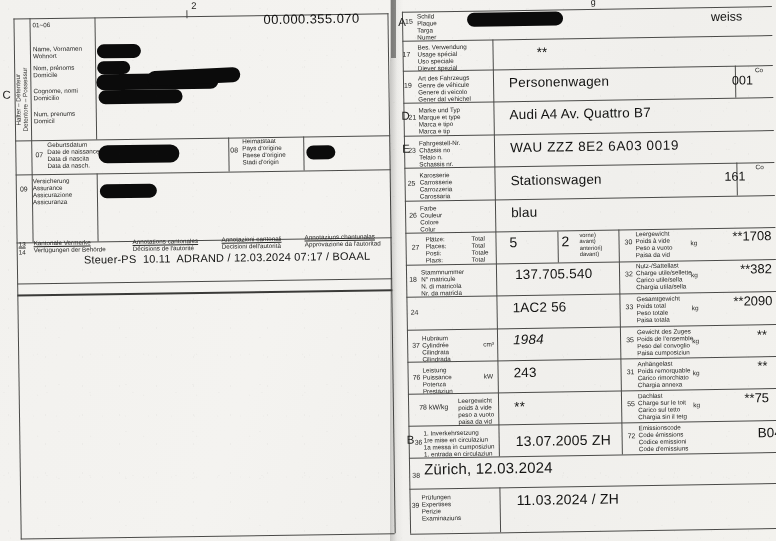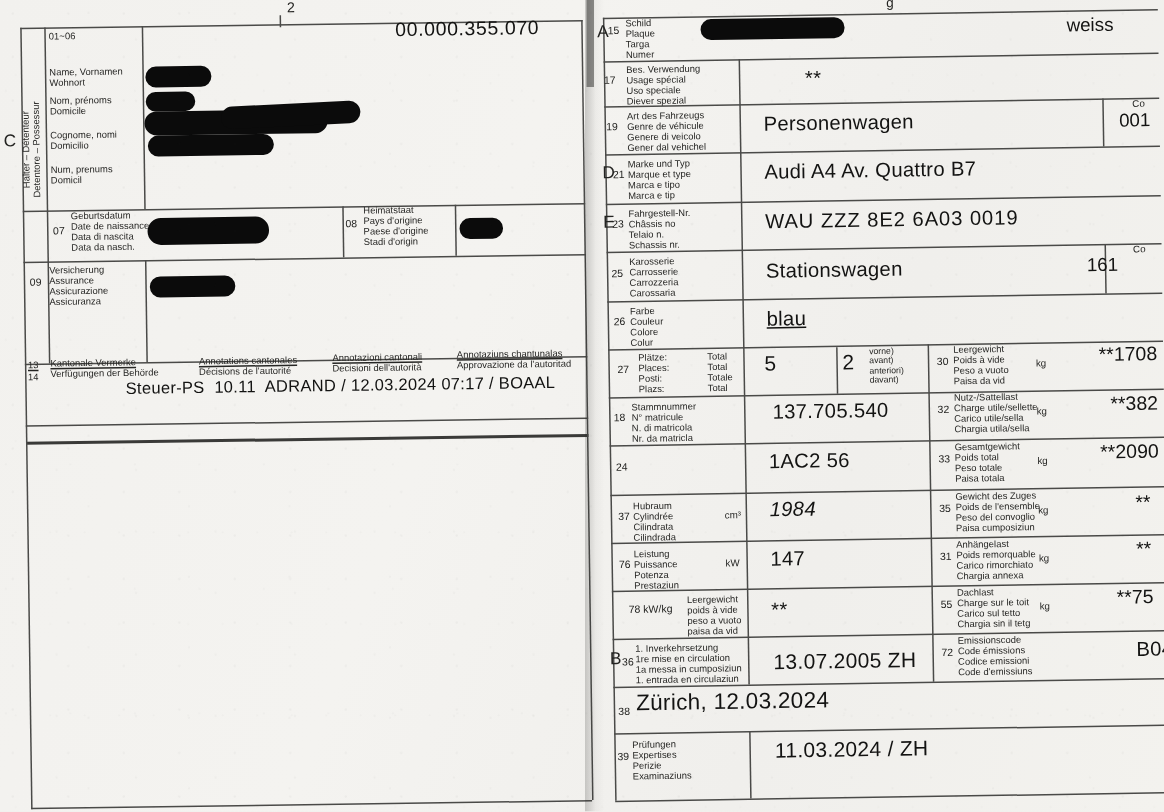--- a/index.html
+++ b/index.html
@@ -195,21 +195,21 @@
 
     <div class="no" style="left:12px;top:79px;">19</div>
     <div class="lbl" style="left:26px;top:73px;">
         <div>Art des Fahrzeugs</div>
         <div>Genre de véhicule</div>
         <div>Genere di veicolo</div>
         <div>Gener dal vehichel</div>
       </div>
     <div class="val" style="left:117px;top:74px;">Personenwagen</div>
     <div class="unit" style="left:363px;top:69px;">Co</div>
-    <div class="val-sm" style="left:354px;top:76px;">001</div>
+    <div class="val-sm" style="left:340px;top:76px;">001</div>
 
     <div class="ltr" style="left:9px;top:107px;">D</div>
     <div class="no" style="left:16px;top:111px;">21</div>
     <div class="lbl" style="left:26px;top:105px;">
         <div>Marke und Typ</div>
         <div>Marque et type</div>
         <div>Marca e tipo</div>
         <div>Marca e tip</div>
       </div>
     <div class="val" style="left:117px;top:106px;">Audi A4 Av. Quattro B7</div>
@@ -235,21 +235,21 @@
     <div class="unit" style="left:362px;top:166px;">Co</div>
     <div class="val-sm" style="left:331px;top:172px;">161</div>
 
     <div class="no" style="left:15px;top:209px;">26</div>
     <div class="lbl" style="left:26px;top:203px;">
         <div>Farbe</div>
         <div>Couleur</div>
         <div>Colore</div>
         <div>Colur</div>
       </div>
-    <div class="val" style="left:117px;top:204px;text-decoration:underline;">blau</div>
+    <div class="val" style="left:117px;top:204px;">blau</div>
 
     <div class="no" style="left:17px;top:241px;">27</div>
     <div class="lbl" style="left:31px;top:234px;">
         <div>Plätze:</div>
         <div>Places:</div>
         <div>Posti:</div>
         <div>Plazs:</div>
       </div>
     <div class="lbl" style="left:77px;top:234px;">
         <div>Total</div>
@@ -325,21 +325,21 @@
     <div class="val-r" style="left:300px;top:330px;width:71px;">**</div>
 
     <div class="no" style="left:16px;top:371px;">76</div>
     <div class="lbl" style="left:26px;top:365px;">
         <div>Leistung</div>
         <div>Puissance</div>
         <div>Potenza</div>
         <div>Prestaziun</div>
       </div>
     <div class="unit" style="left:87px;top:371px;">kW</div>
-    <div class="val" style="left:117px;top:364px;">147</div>
+    <div class="val" style="left:117px;top:364px;">243</div>
     <div class="no" style="left:230px;top:369px;">31</div>
     <div class="lbl" style="left:241px;top:362px;">
         <div>Anhängelast</div>
         <div>Poids remorquable</div>
         <div>Carico rimorchiato</div>
         <div>Chargia annexa</div>
       </div>
     <div class="unit" style="left:296px;top:371px;">kg</div>
     <div class="val-r" style="left:300px;top:361px;width:71px;">**</div>
 
@@ -358,21 +358,21 @@
         <div>Carico sul tetto</div>
         <div>Chargia sin il tetg</div>
       </div>
     <div class="unit" style="left:296px;top:403px;">kg</div>
     <div class="val-r" style="left:300px;top:393px;width:72px;">**75</div>
 
     <div class="ltr" style="left:9px;top:431px;">B</div>
     <div class="no" style="left:17px;top:436px;">36</div>
     <div class="lbl" style="left:26px;top:428px;">
         <div>1. Inverkehrsetzung</div>
-        <div>1re mise en circulation</div>
+        <div>1re mise en circulaziun</div>
         <div>1a messa in cumposiziun</div>
         <div>1. entrada en circulaziun</div>
       </div>
     <div class="val" style="left:118px;top:432px;font-size:14px;">13.07.2005 ZH</div>
     <div class="no" style="left:230px;top:433px;">72</div>
     <div class="lbl" style="left:241px;top:426px;">
         <div>Emissionscode</div>
         <div>Code émissions</div>
         <div>Codice emissioni</div>
         <div>Code d'emissiuns</div>

